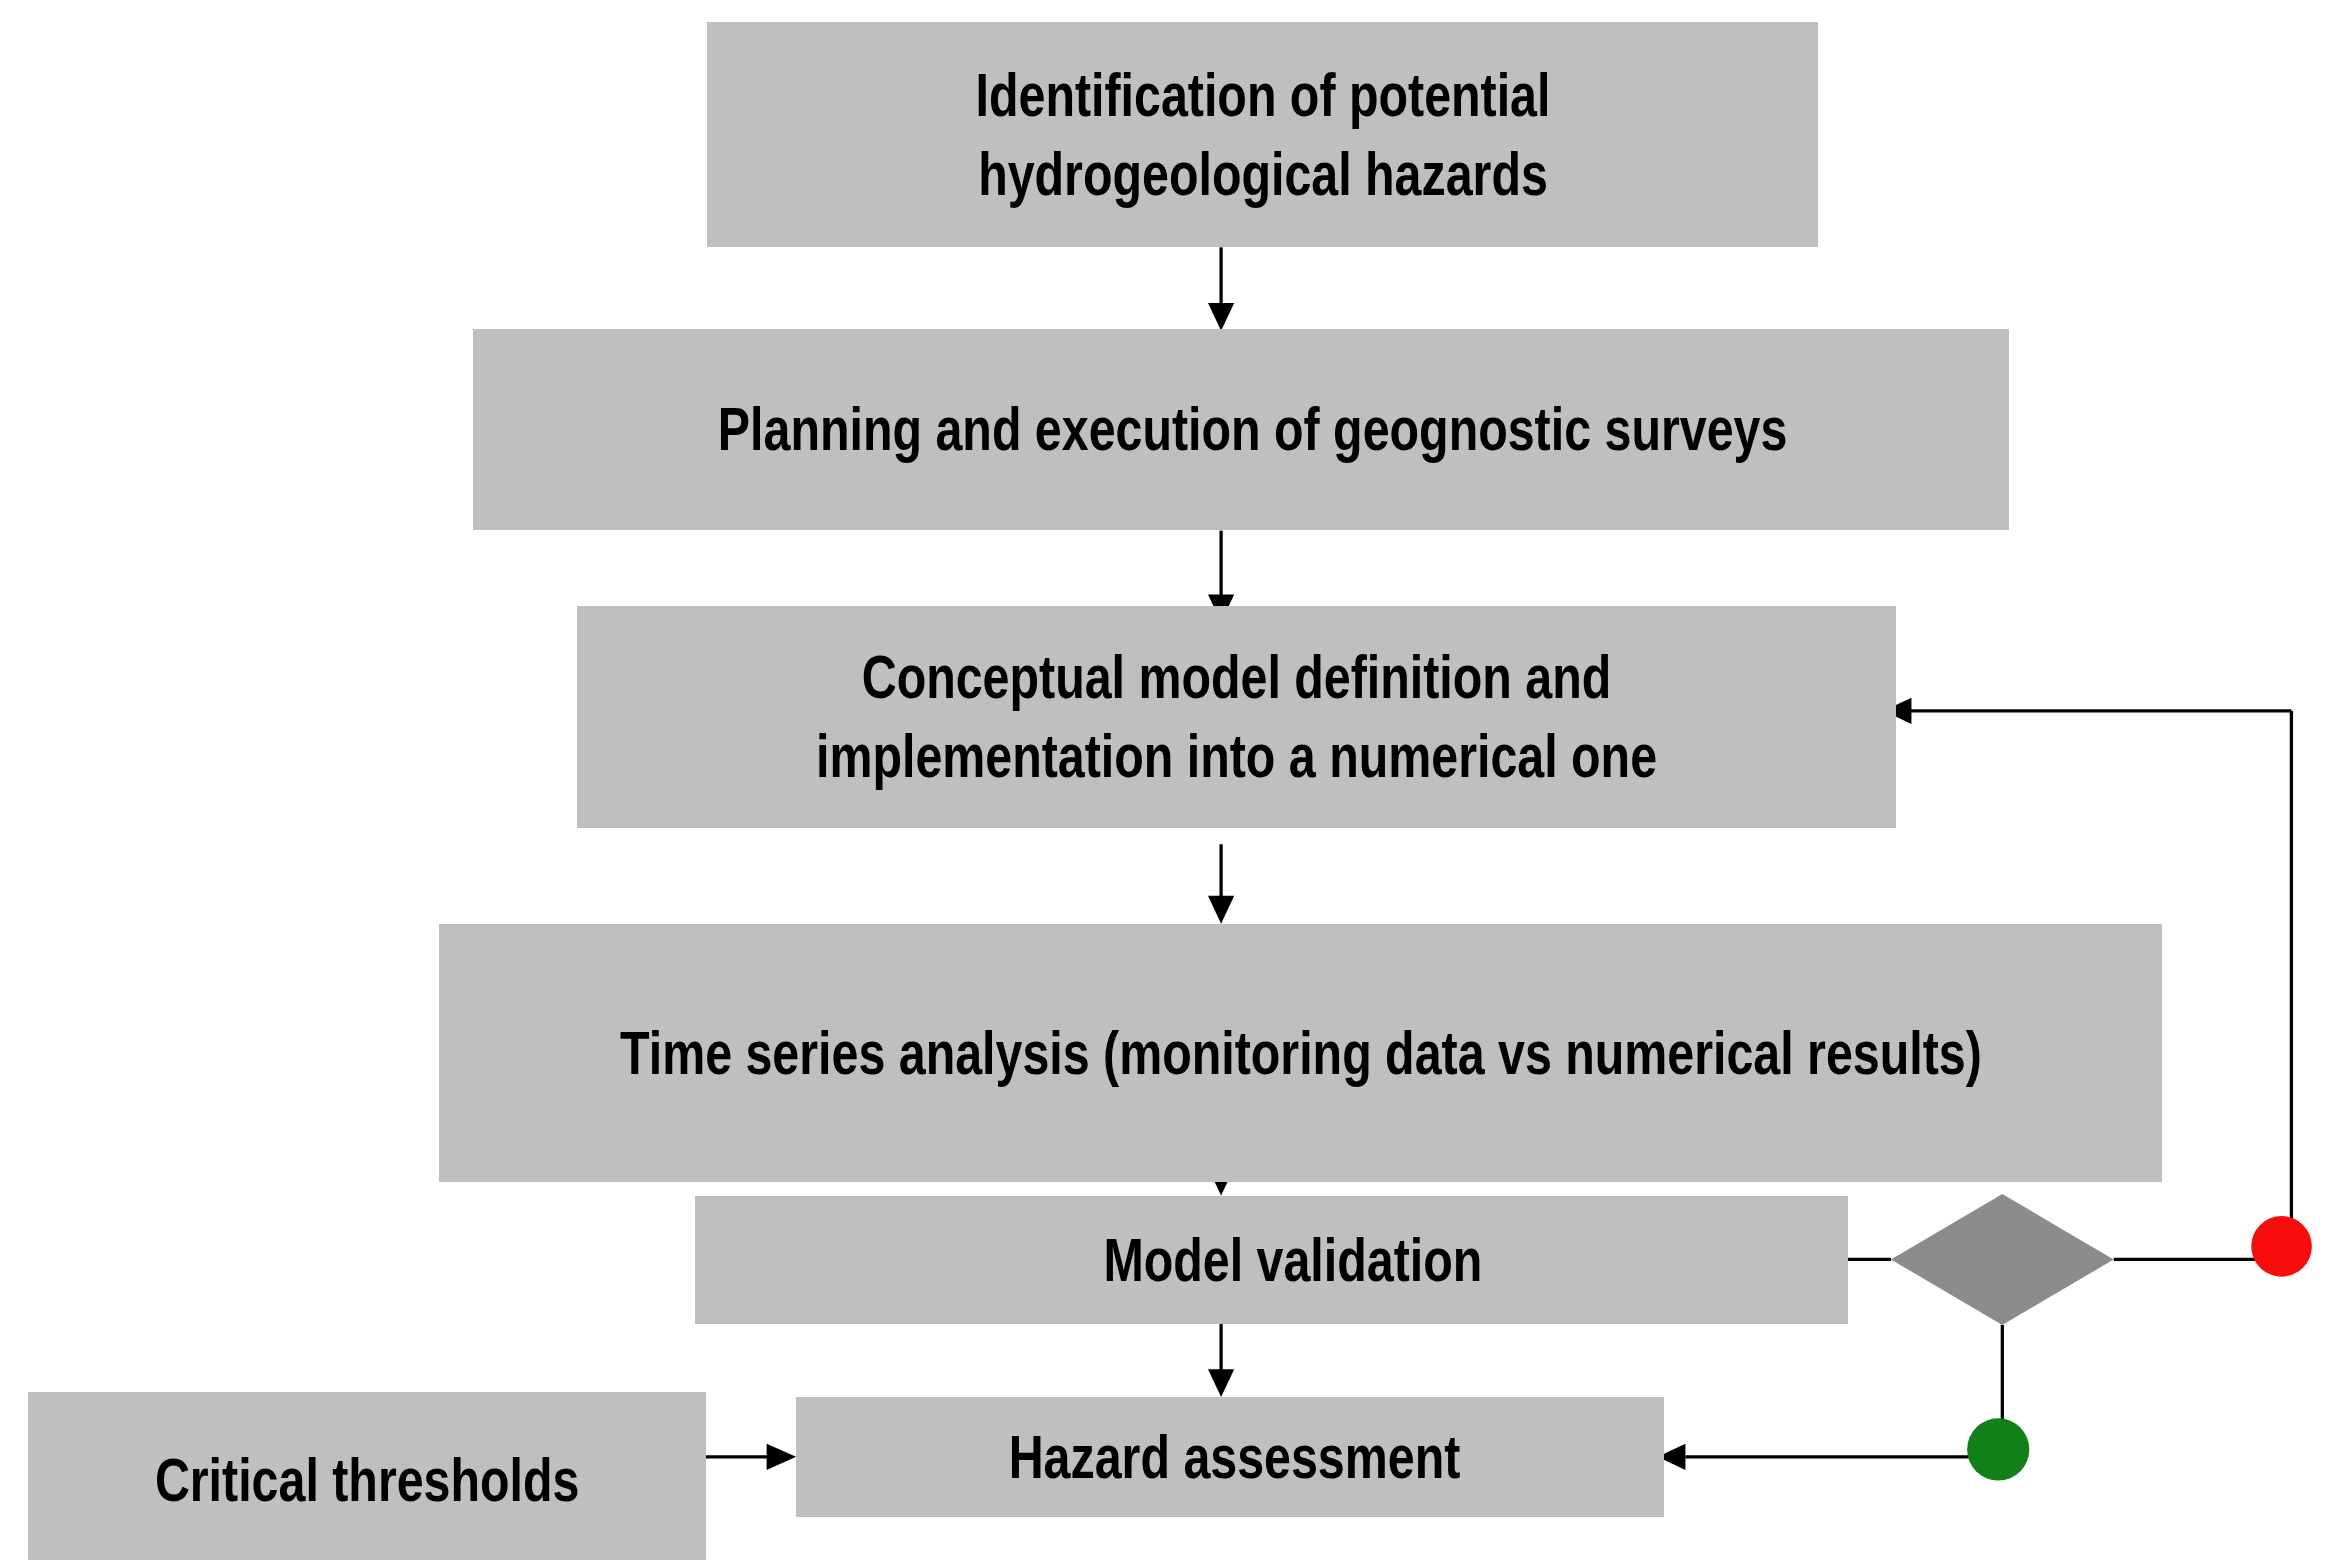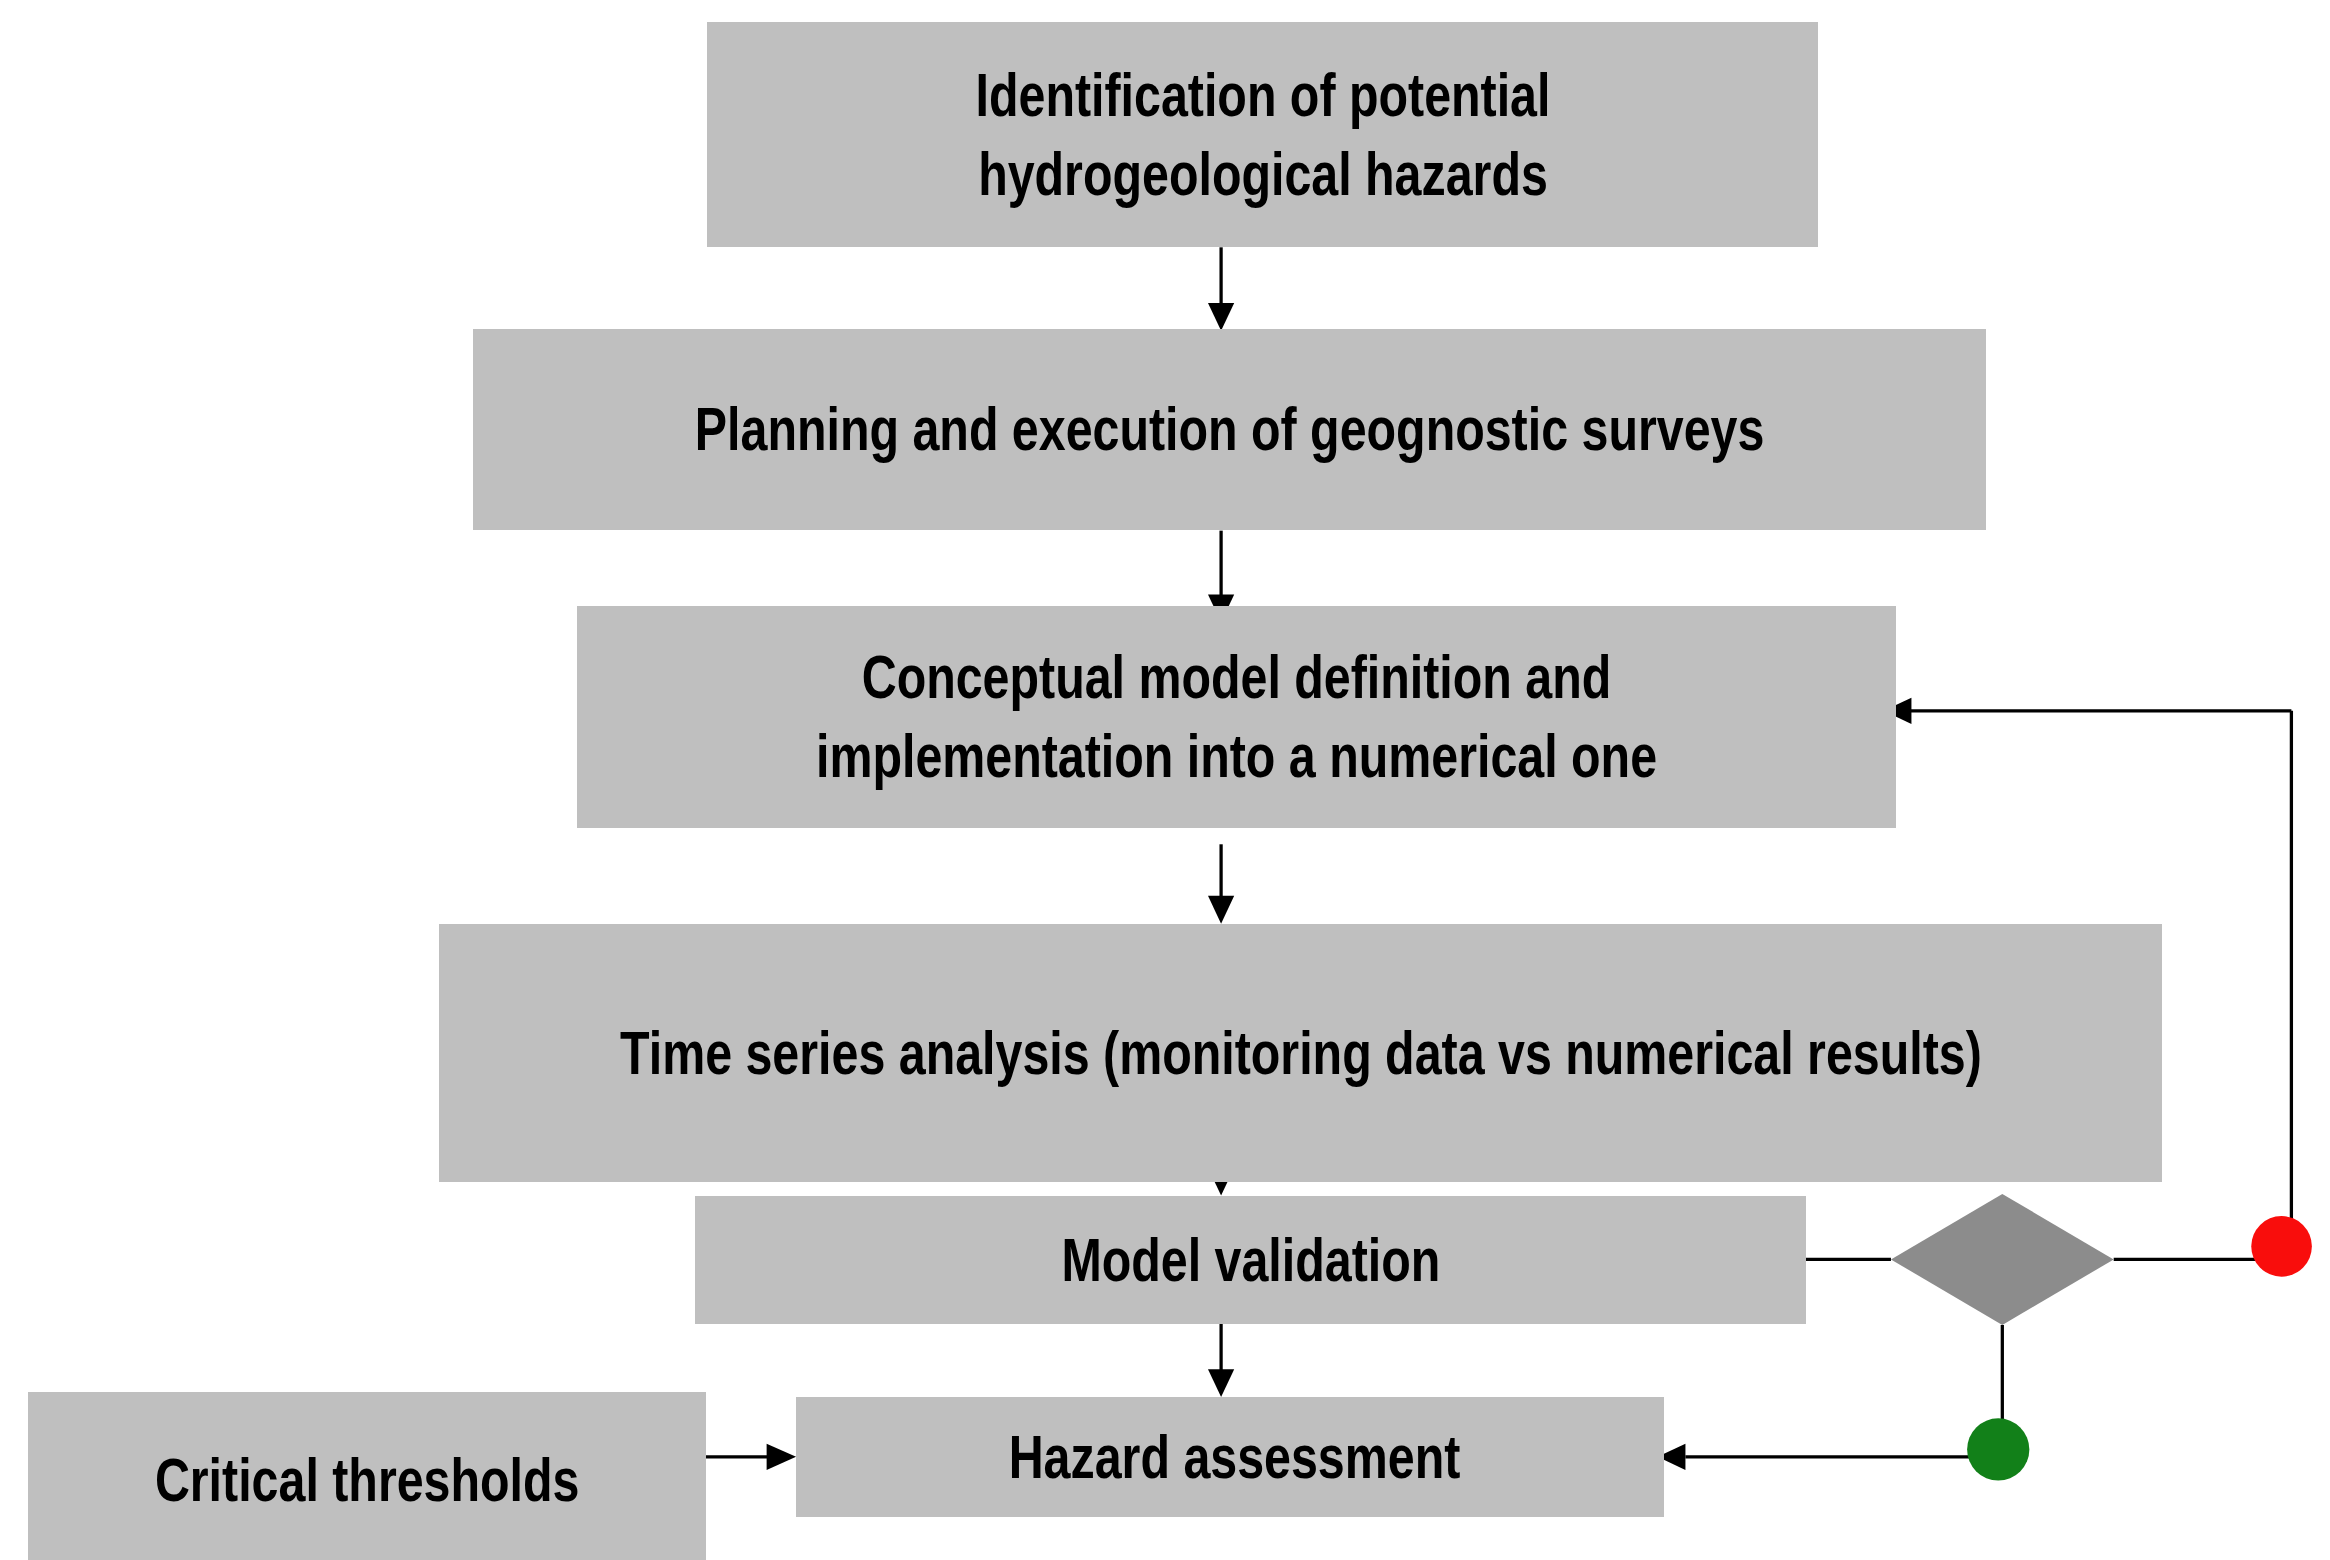--- a/index.html
+++ b/index.html
@@ -27,21 +27,21 @@
     font-size: 62px;
     line-height: 1.27;
   }
   .node .lbl {
     display: inline-block;
     transform: scaleX(0.78);
   }
   .one-line .lbl { white-space: nowrap; }
   #node-identification { left: 695px; top: 22px;  width: 1111px; height: 225px; margin-left: 12px; }
   #node-identification .lbl { max-width: 1024px; }
-  #node-planning       { left: 473px; top: 329px; width: 1513px; height: 201px; }
+  #node-planning       { left: 473px; top: 329px; width: 1513px; height: 201px; padding-left: 23px; }
   #node-conceptual     { left: 565px; top: 606px; width: 1319px; height: 222px; margin-left: 12px; }
   #node-conceptual .lbl { max-width: 1229px; }
   #node-time-series    { left: 439px; top: 924px; width: 1723px; height: 258px; }
   #node-model-validation { left: 695px; top: 1196px; width: 1111px; height: 128px; }
   #node-critical-thresholds { left: 28px; top: 1392px; width: 678px; height: 176px; }
   #node-hazard-assessment { left: 796px; top: 1397px; width: 860px; height: 120px; padding-left: 8px; }
 </style>
 </head>
 <body>
 
@@ -86,21 +86,21 @@
   </div>
 
   <div class="node" id="node-conceptual" style="background-color: rgb(191, 191, 191);">
     <span class="lbl">Conceptual model definition and implementation into a numerical one</span>
   </div>
 
   <div class="node one-line" id="node-time-series" style="background-color: rgb(191, 191, 191);">
     <span class="lbl">Time series analysis (monitoring data vs numerical results)</span>
   </div>
 
-  <div class="node one-line" id="node-model-validation" style="background-color: rgb(191, 191, 191);">
+  <div class="node one-line" id="node-model-validation" style="background-color: rgb(191, 191, 191); padding-left: 42px;">
     <span class="lbl">Model validation</span>
   </div>
 
   <div class="node one-line" id="node-critical-thresholds" style="background-color: rgb(191, 191, 191);">
     <span class="lbl">Critical thresholds</span>
   </div>
 
   <div class="node one-line" id="node-hazard-assessment" style="background-color: rgb(191, 191, 191);">
     <span class="lbl">Hazard assessment</span>
   </div>

